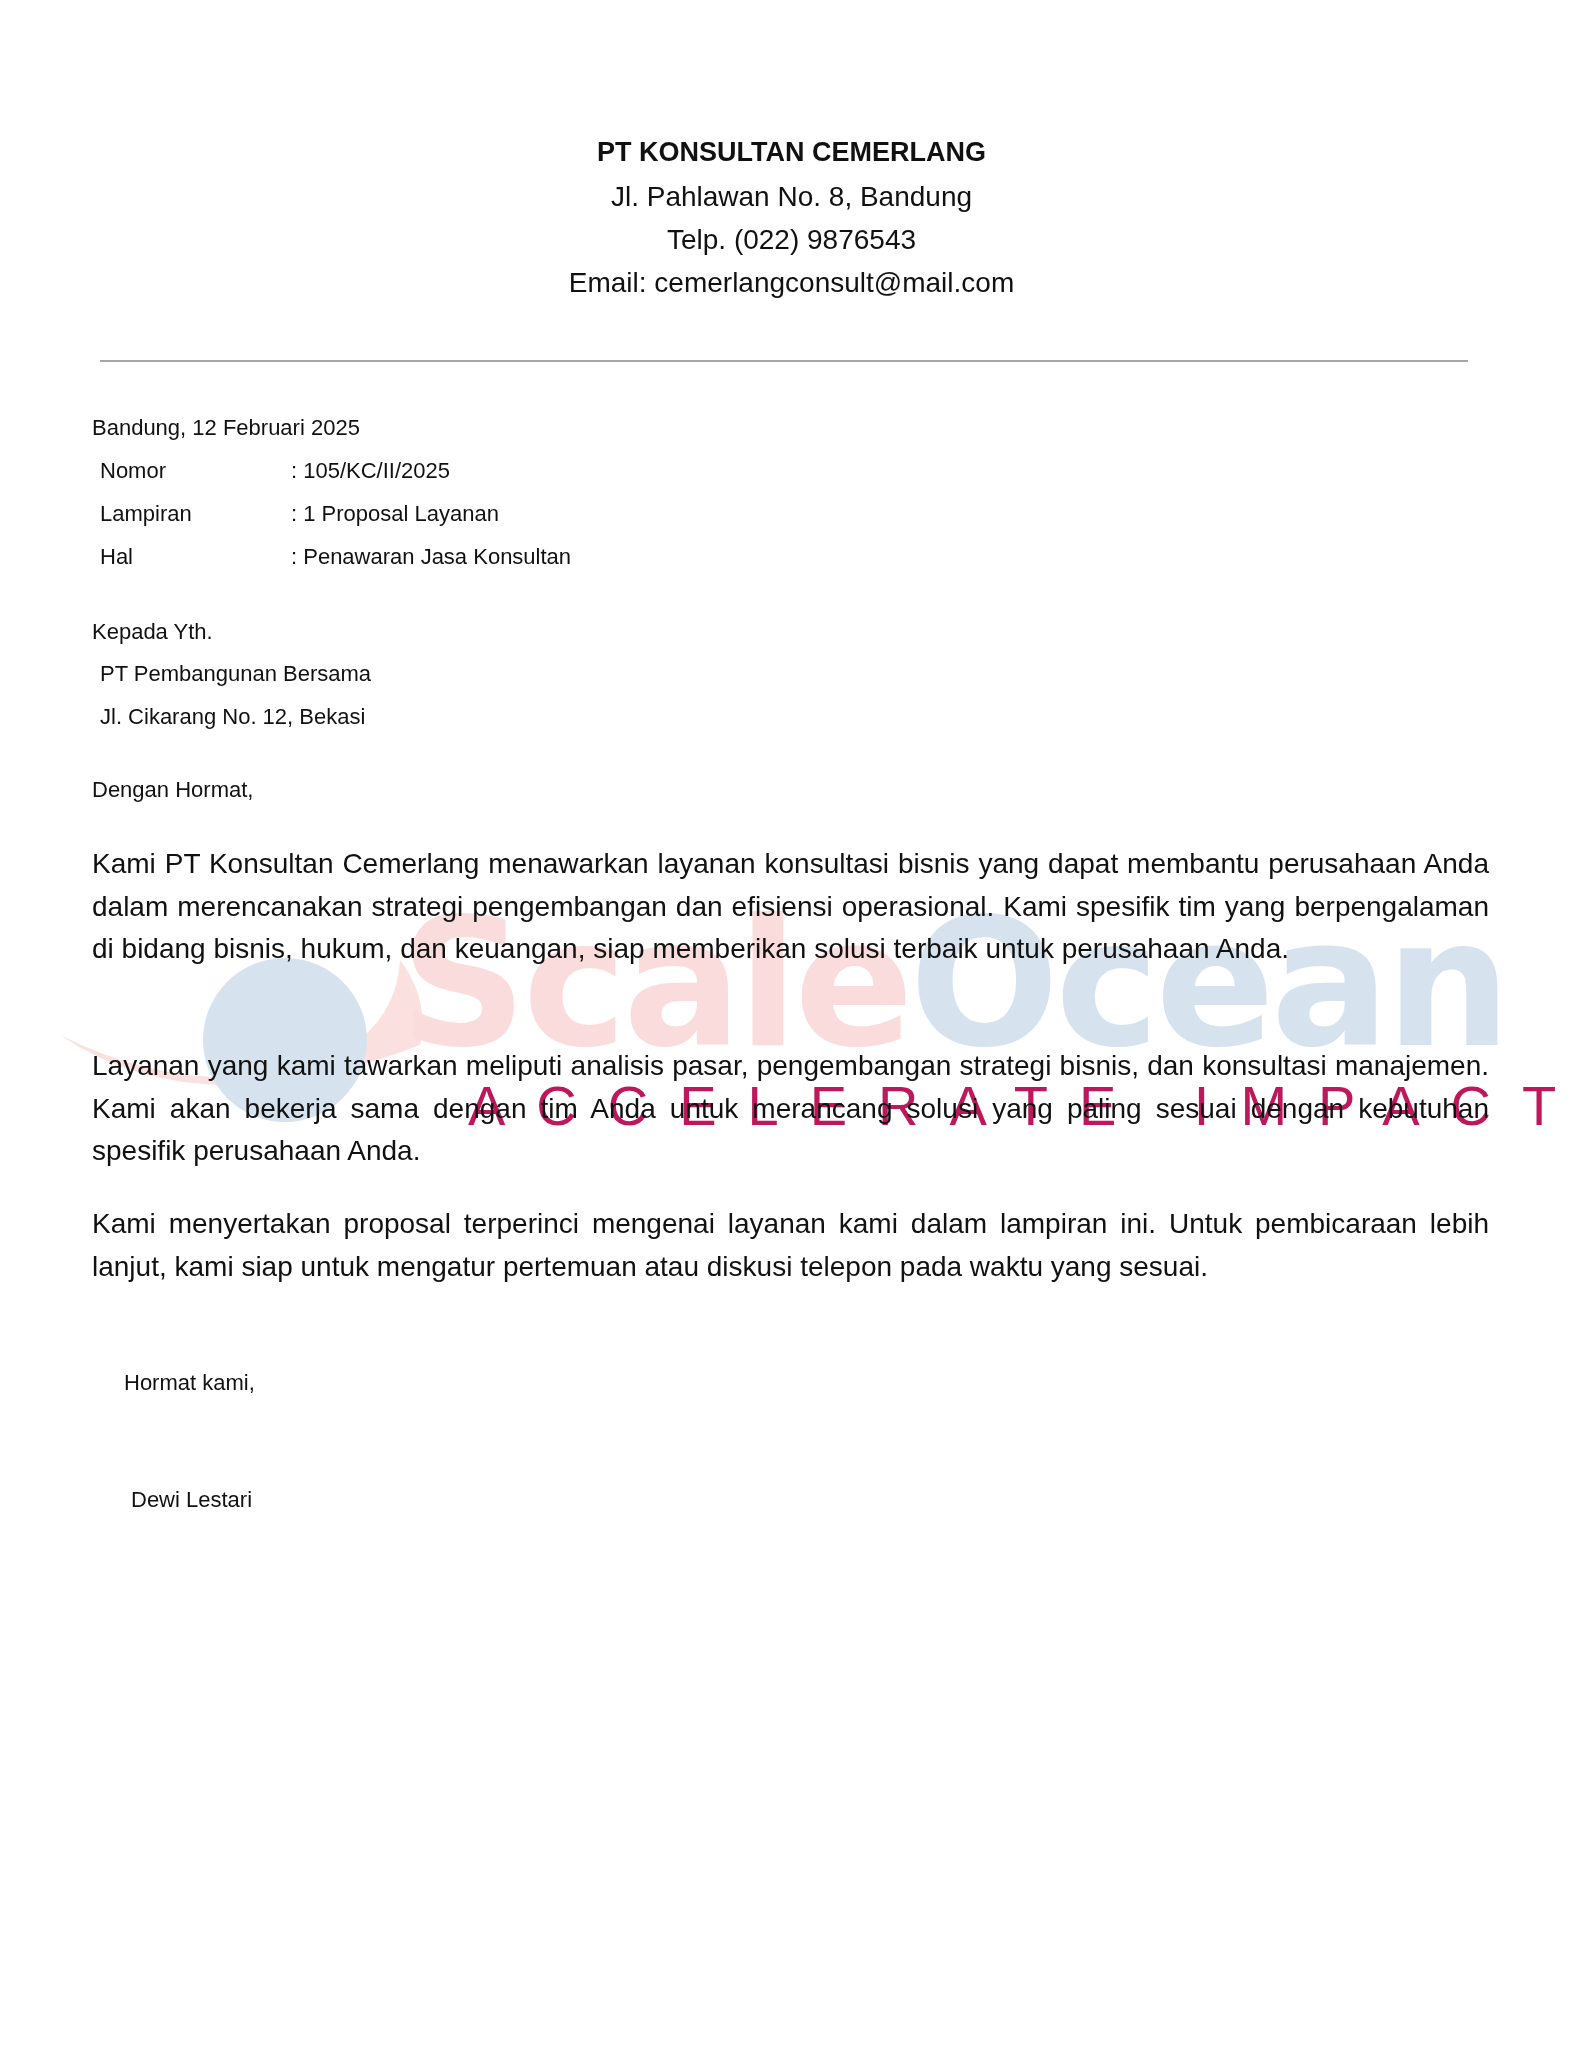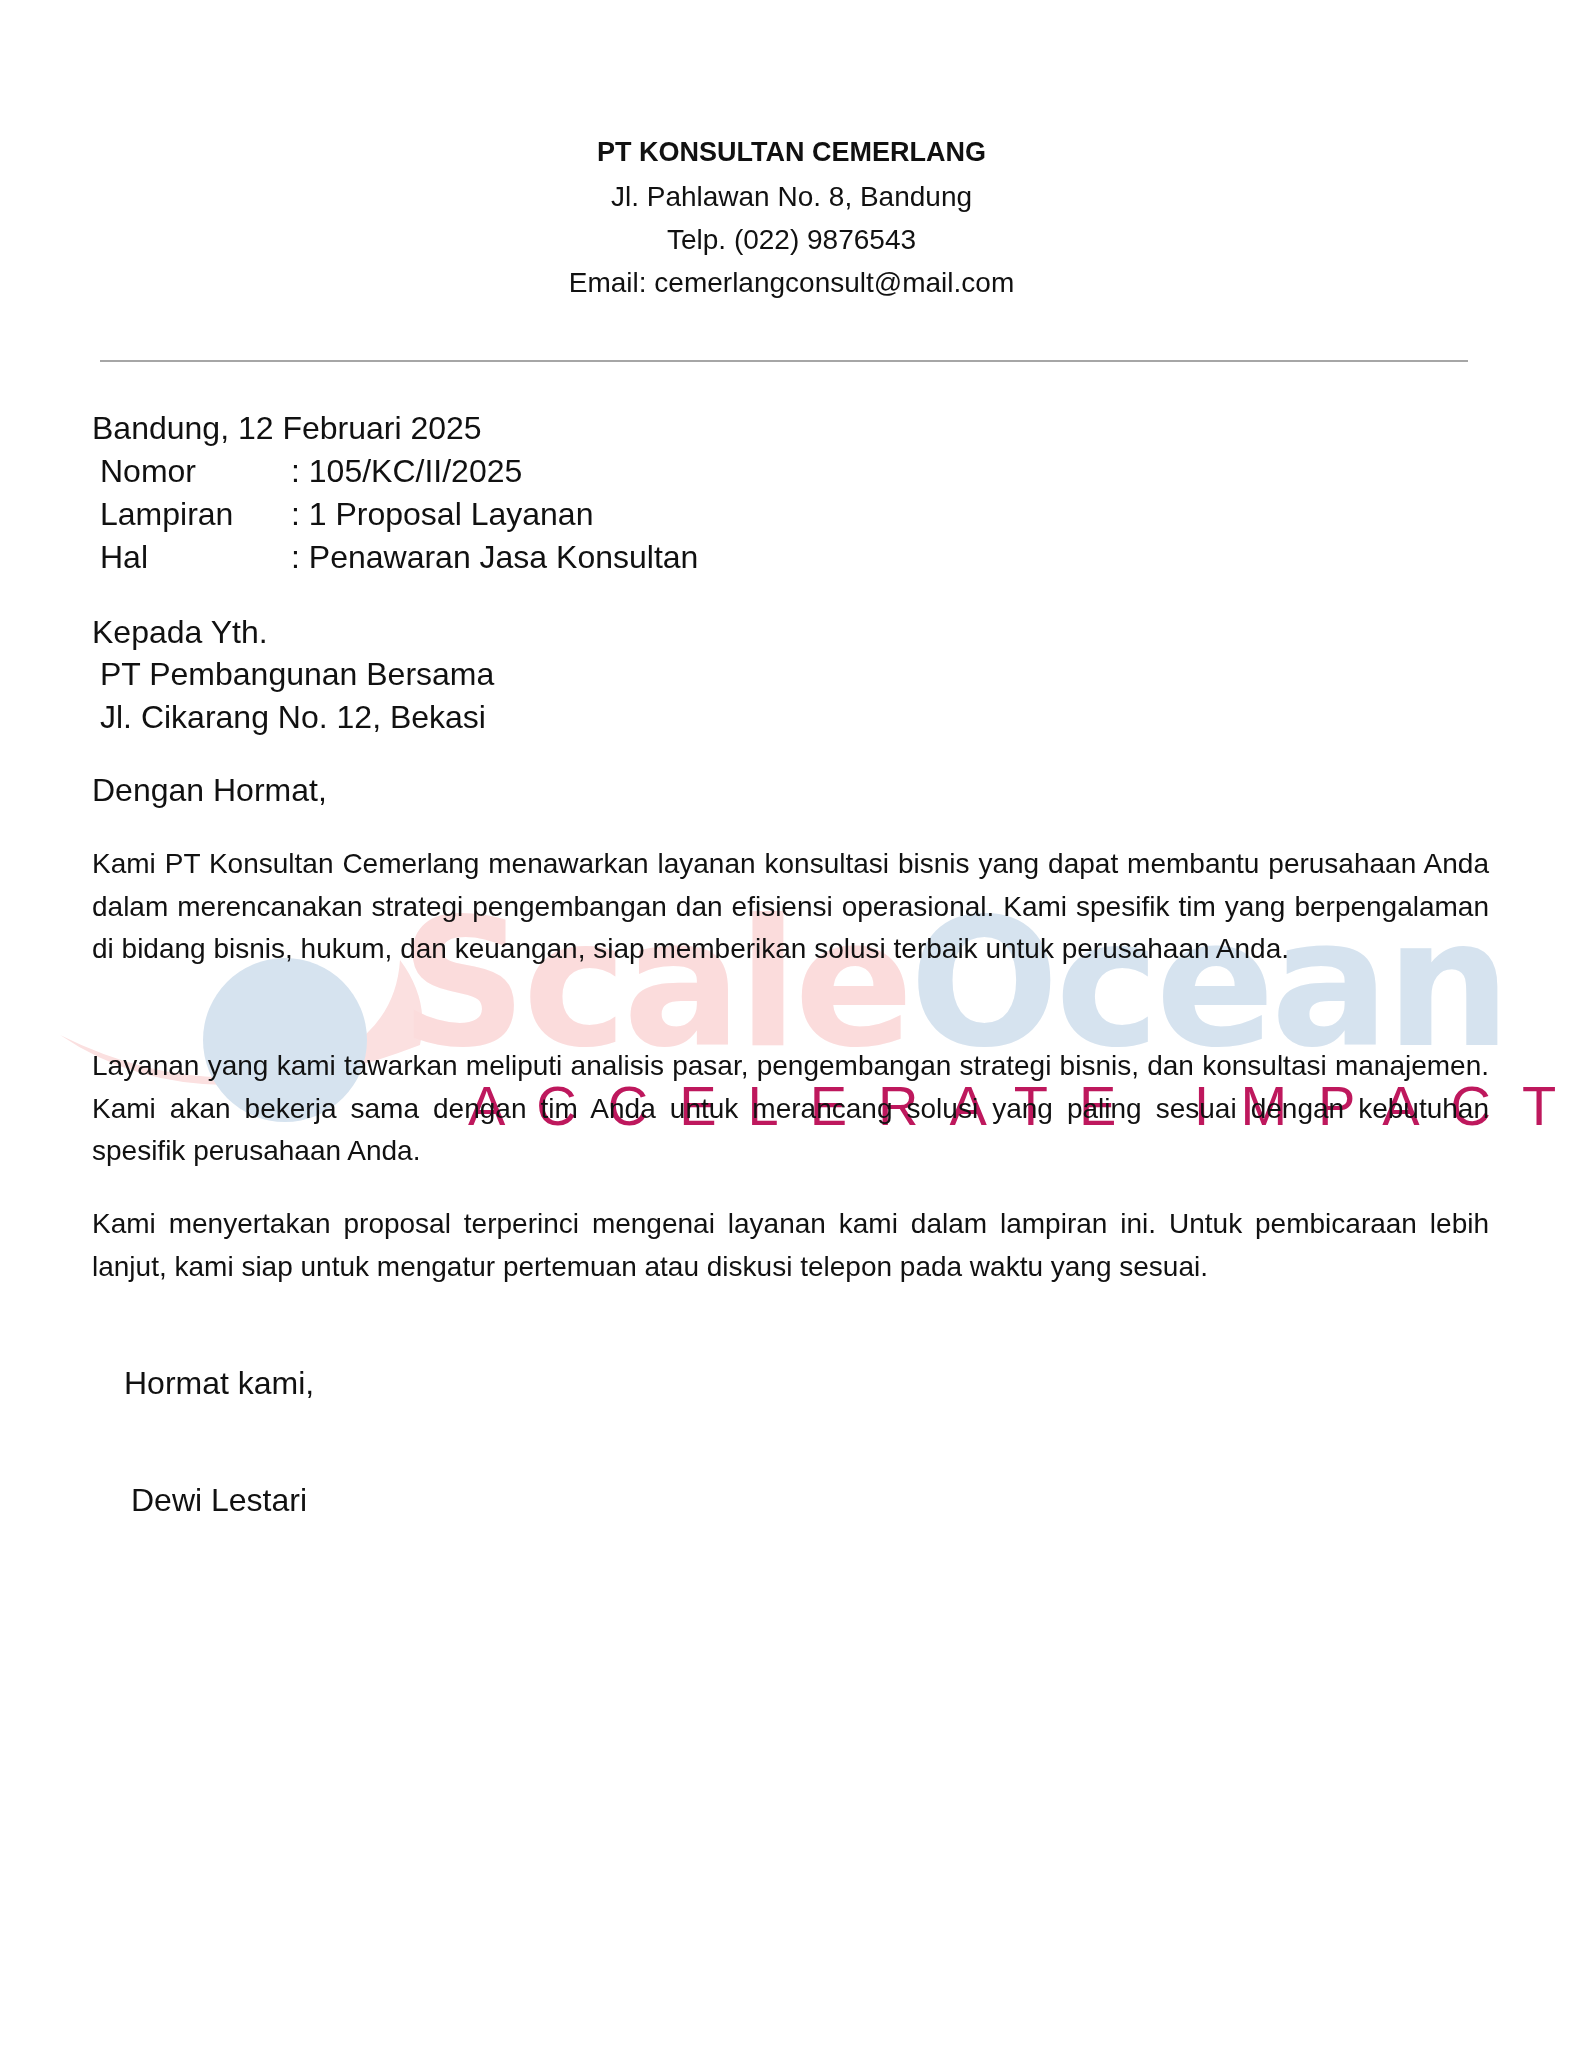--- a/index.html
+++ b/index.html
@@ -14,21 +14,21 @@
   .wm-scale { color: #fbdcdc; }
   .wm-ocean { color: #d6e3ef; }
   .wm-tag { position: absolute; left: 468px; top: 1078px; width: 1030px; font-family: "Liberation Sans", sans-serif;
             font-size: 56px; letter-spacing: 31px; color: #be185d; white-space: nowrap; line-height: 56px; }
 
   
   .center-line { position: absolute; left: 0; width: 1583px; text-align: center; font-size: 28px; line-height: 34px; }
   .title { font-weight: bold; font-size: 27px; }
   .rule { position: absolute; left: 100px; top: 360px; width: 1368px; height: 2px; background: #a6a6a6; }
 
-  .line { position: absolute; font-size: 32px; line-height: 34px; white-space: nowrap; }
+  .line { position: absolute; font-size: 22px; line-height: 34px; white-space: nowrap; }
   .label { position: absolute; left: 100px; }
   .colon-val { position: absolute; left: 278px; margin-left: 13px; }
 
   .para { position: absolute; left: 92px; width: 1397px; font-size: 28px; line-height: 42.5px;
           text-align: justify; }
 </style>
 </head>
 <body>
 
 <div class="page">

